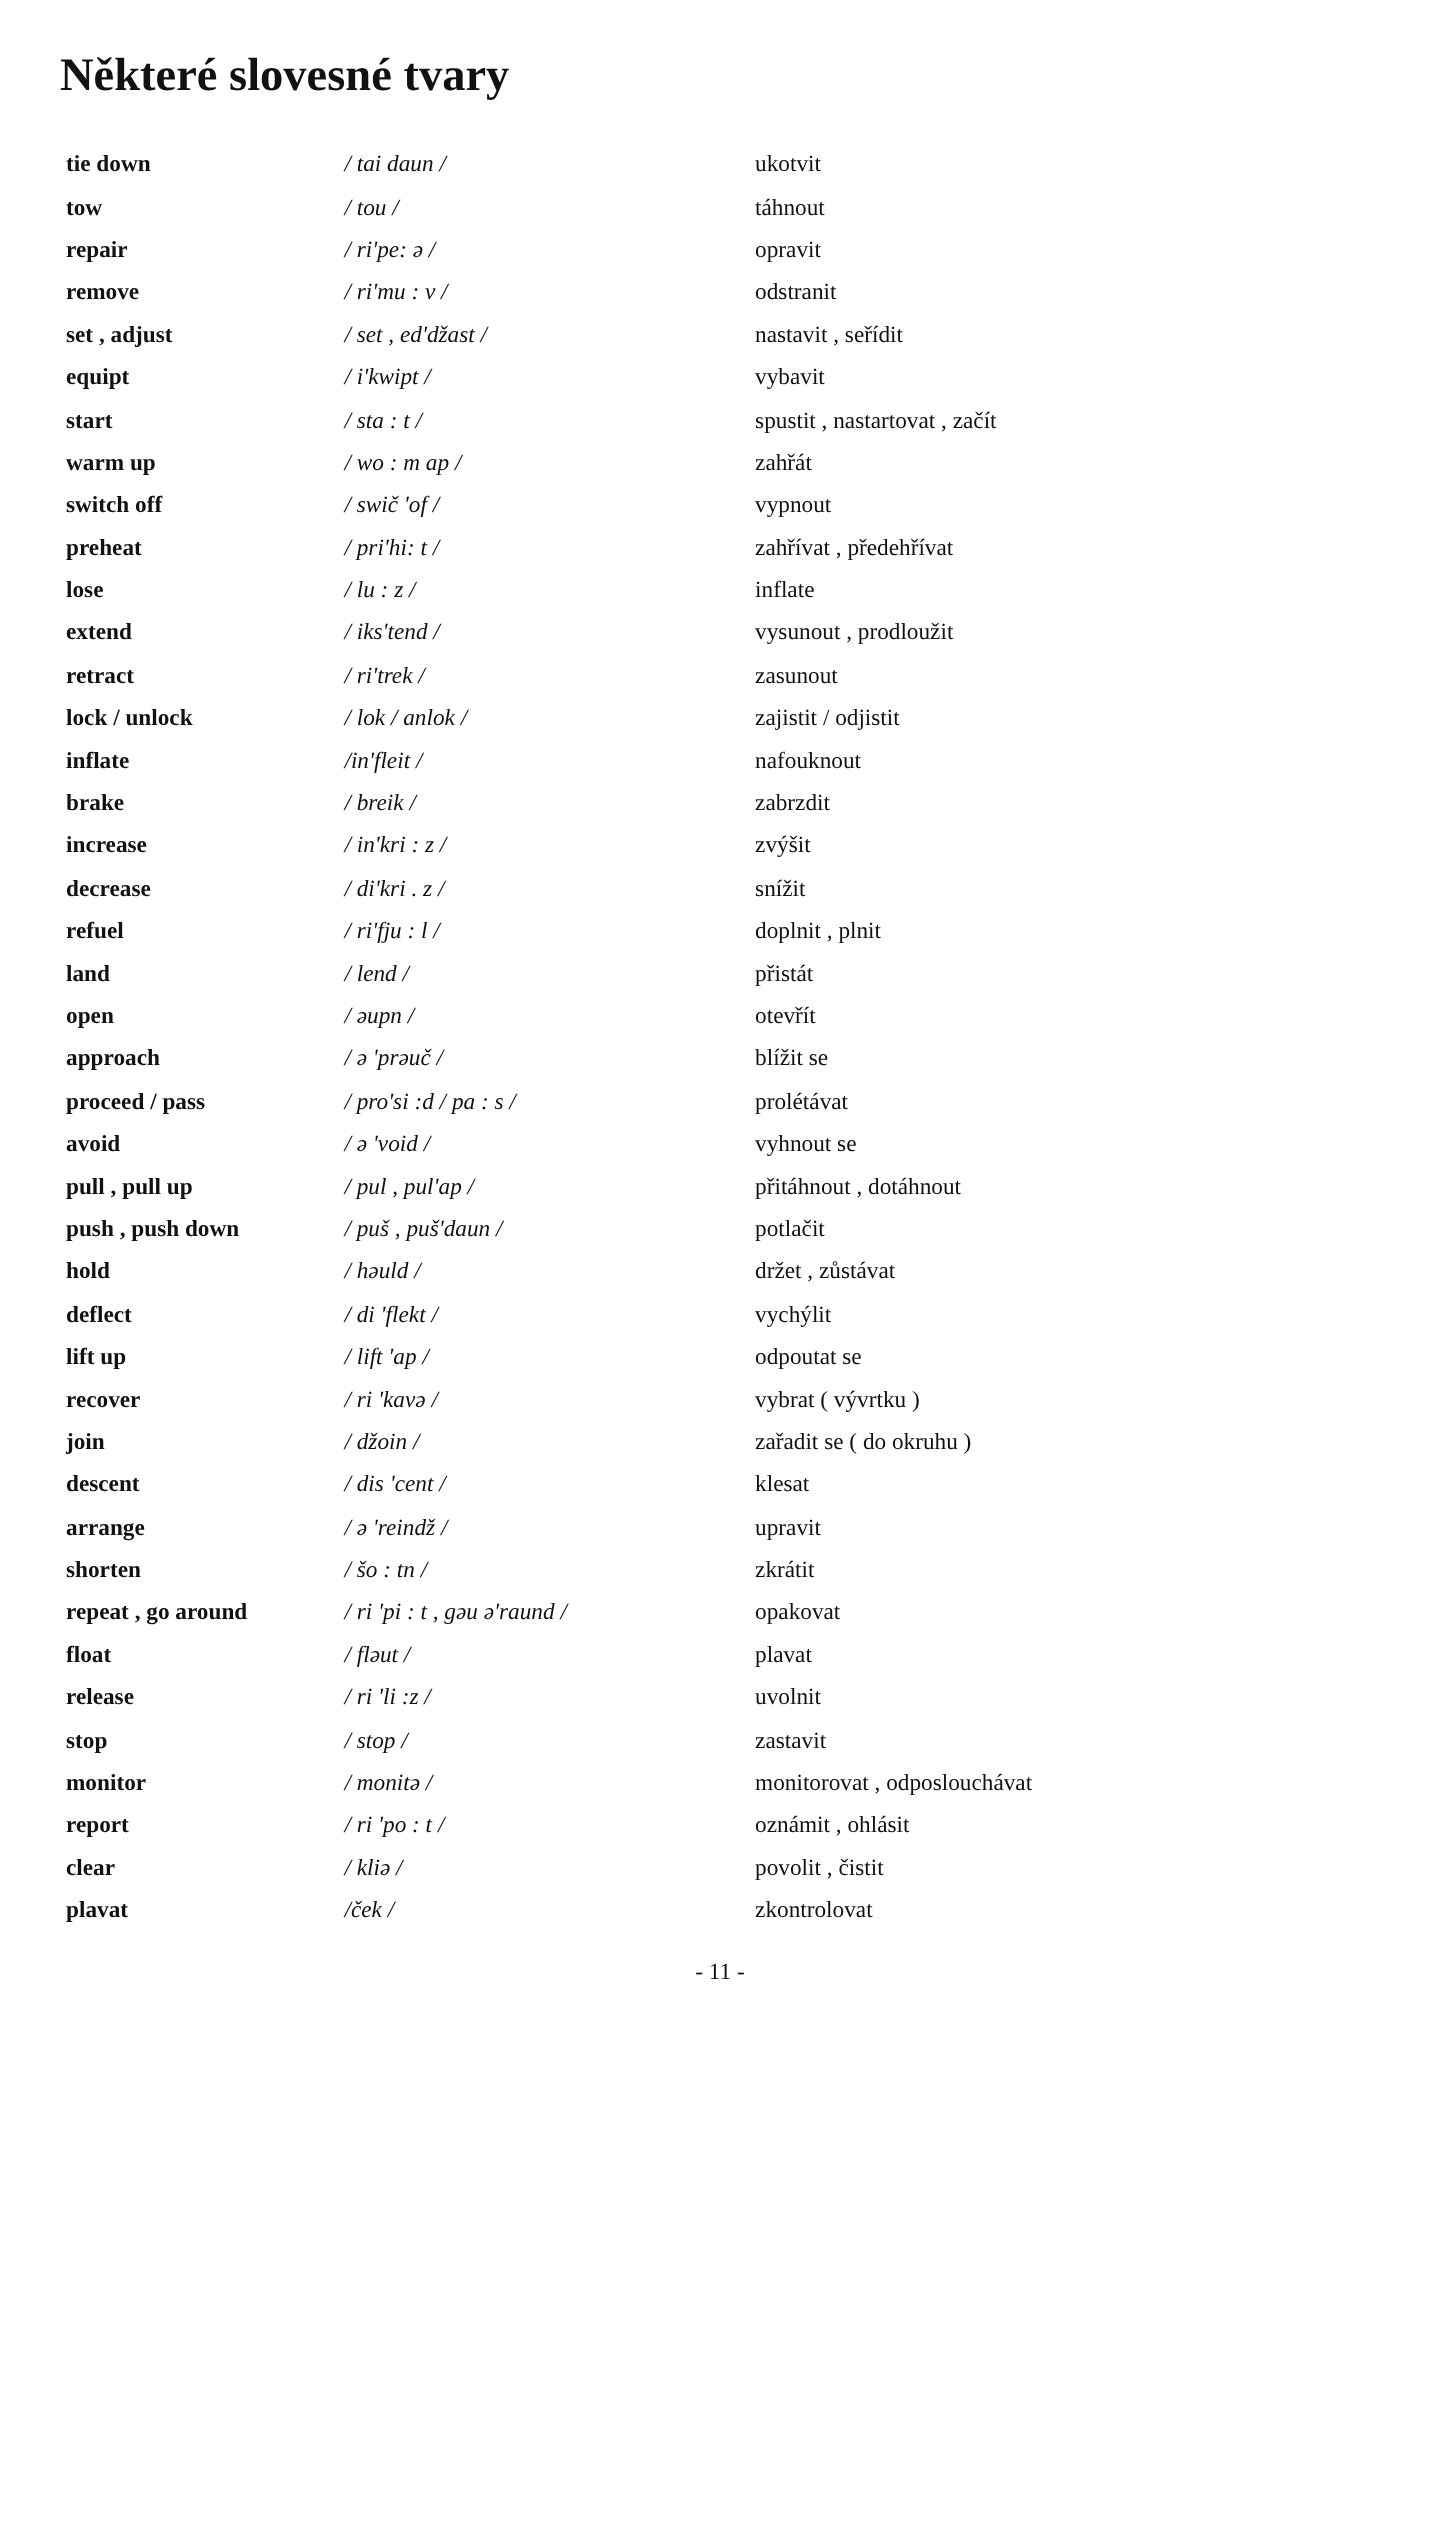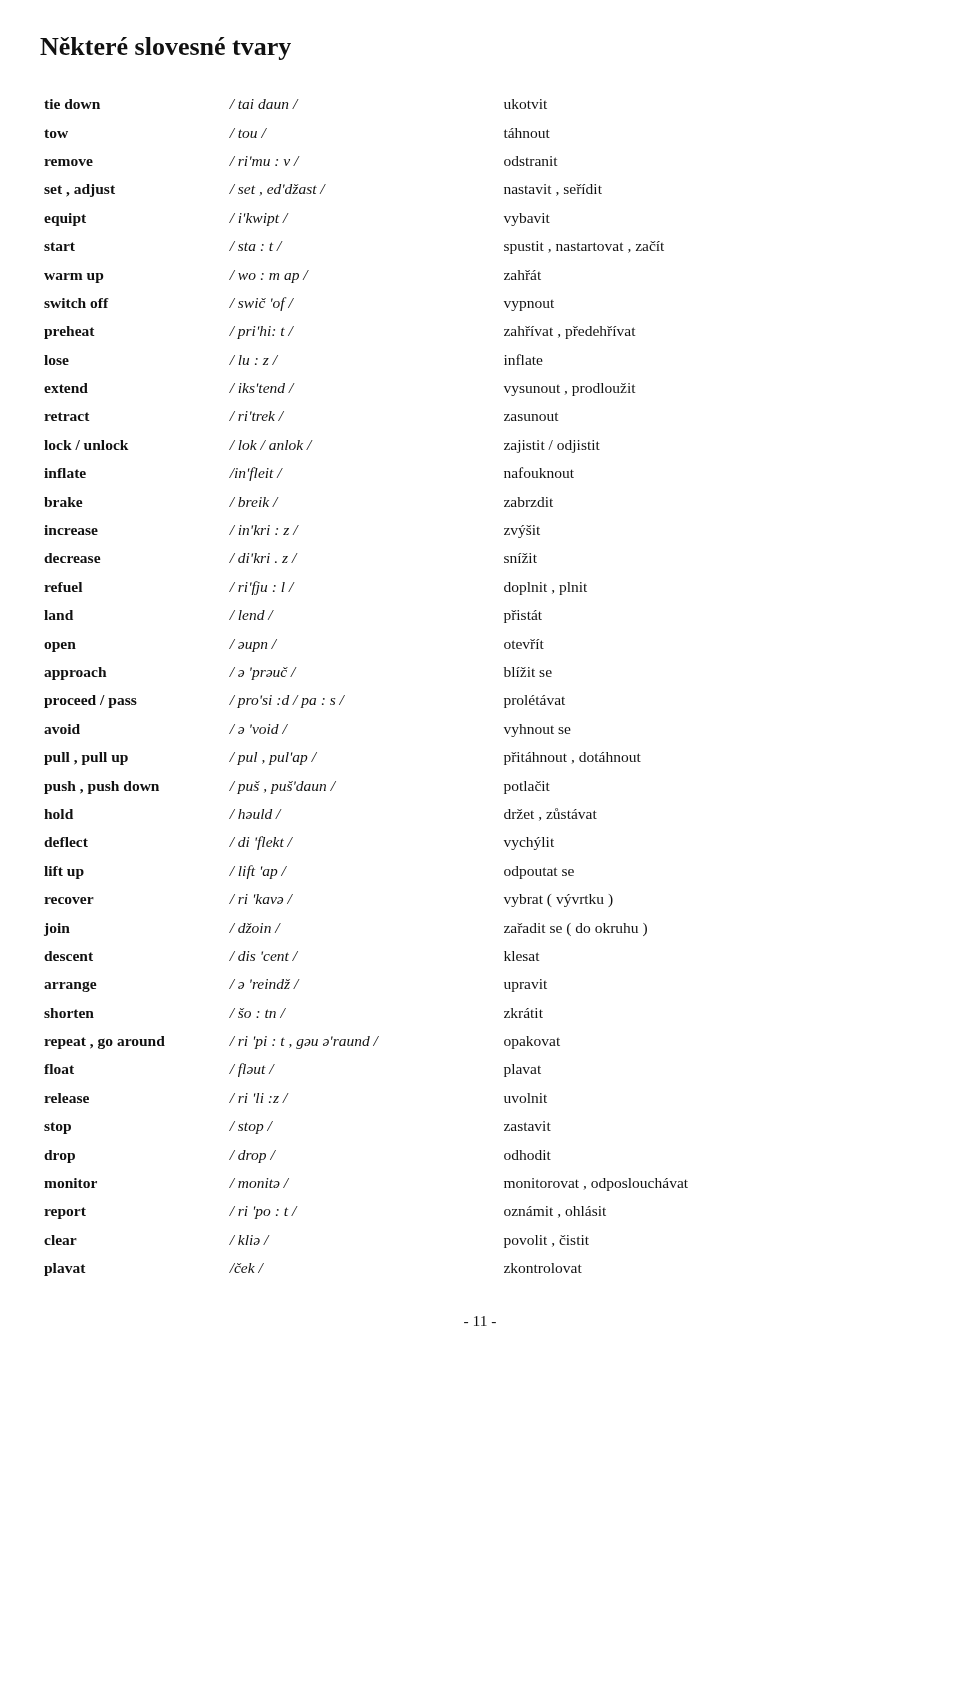--- a/index.html
+++ b/index.html
@@ -6,21 +6,21 @@
     body {
       background: #fff;
       font-family: "Times New Roman", Times, serif;
       font-size: 15.5px;
       color: #111;
       padding: 32px 40px 40px 40px;
       width: 960px;
       min-height: 1687px;
     }
     h1 {
-      font-size: 26px;
+      font-size: 31px;
       font-weight: bold;
       margin-bottom: 28px;
       font-family: "Times New Roman", Times, serif;
     }
     .vocab-table {
       width: 100%;
       border-collapse: collapse;
     }
     .vocab-table td {
       padding: 2.2px 4px;
@@ -34,21 +34,21 @@
     .col-phon {
       width: 300px;
       font-style: italic;
     }
     .col-cz {
       width: 460px;
       margin-top: 37px;
     }
     .footer {
       text-align: center;
-      margin-top: 30px;
+      margin-top: 18px;
       font-size: 15.5px;
     }
   </style>
 </head>
 <body>
 
 <h1>Některé slovesné tvary</h1>
 
 <table class="vocab-table">
   <tbody id="vocab-tbody">
@@ -56,20 +56,25 @@
         <td class="col-en">tie down</td>
         <td class="col-phon">/ tai daun /</td>
         <td class="col-cz">ukotvit</td>
       </tr>
       <tr>
         <td class="col-en">tow</td>
         <td class="col-phon">/ tou /</td>
         <td class="col-cz">táhnout</td>
       </tr>
       <tr>
+        <td class="col-en">repair</td>
+        <td class="col-phon">/ riʹpe: ə /</td>
+        <td class="col-cz">opravit</td>
+      </tr>
+      <tr>
         <td class="col-en">remove</td>
         <td class="col-phon">/ riʹmu : v /</td>
         <td class="col-cz">odstranit</td>
       </tr>
       <tr>
         <td class="col-en">set , adjust</td>
         <td class="col-phon">/ set , edʹdžast /</td>
         <td class="col-cz">nastavit , seřídit</td>
       </tr>
       <tr>
@@ -231,25 +236,20 @@
         <td class="col-en">release</td>
         <td class="col-phon">/ ri ʹli :z /</td>
         <td class="col-cz">uvolnit</td>
       </tr>
       <tr>
         <td class="col-en">stop</td>
         <td class="col-phon">/ stop /</td>
         <td class="col-cz">zastavit</td>
       </tr>
       <tr>
-        <td class="col-en">drop</td>
-        <td class="col-phon">/ drop /</td>
-        <td class="col-cz">odhodit</td>
-      </tr>
-      <tr>
         <td class="col-en">monitor</td>
         <td class="col-phon">/ monitə /</td>
         <td class="col-cz">monitorovat , odposlouchávat</td>
       </tr>
       <tr>
         <td class="col-en">report</td>
         <td class="col-phon">/ ri ʹpo : t /</td>
         <td class="col-cz">oznámit , ohlásit</td>
       </tr>
       <tr>

